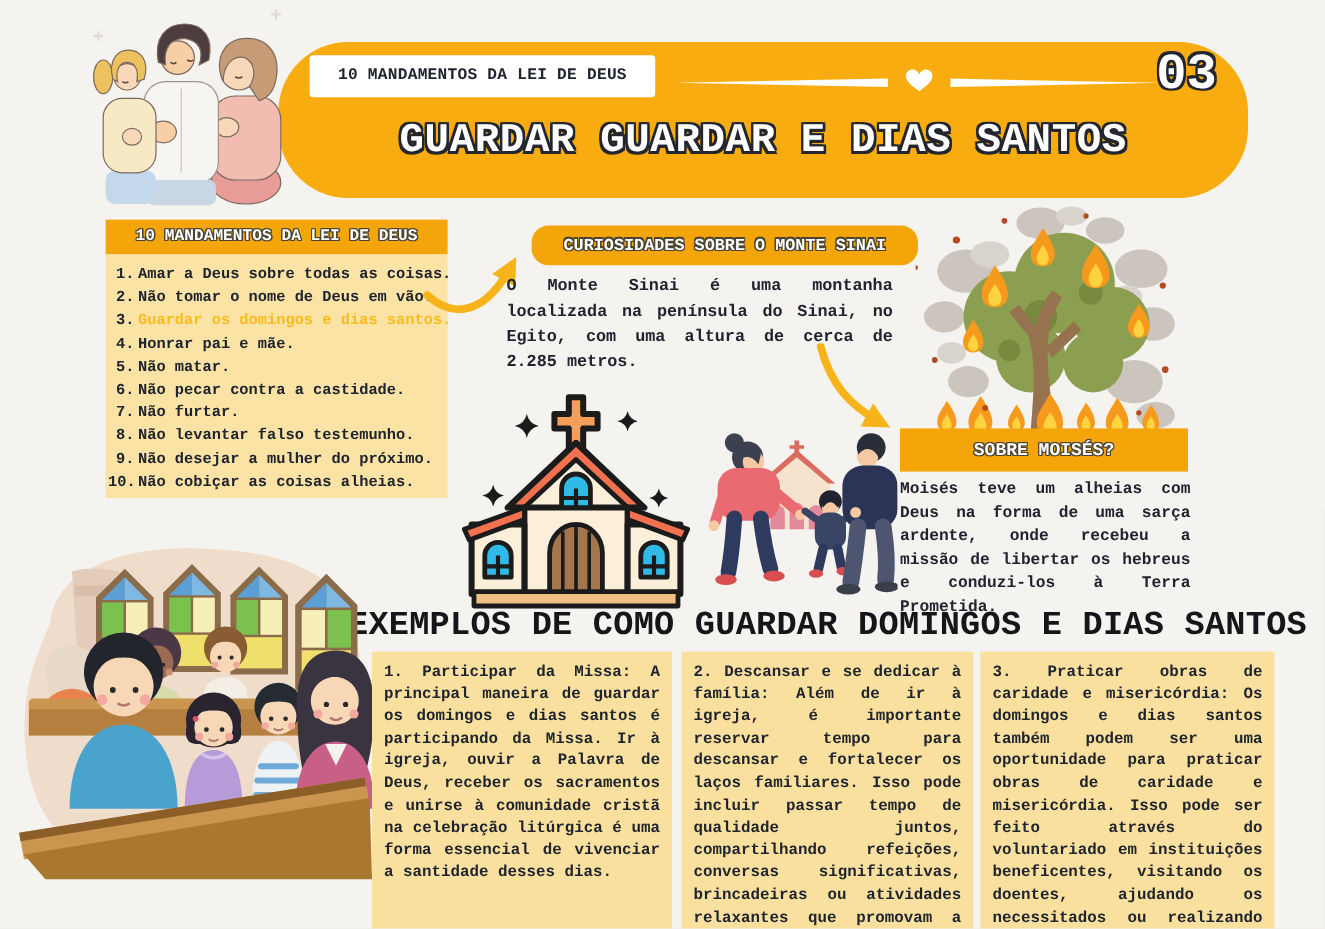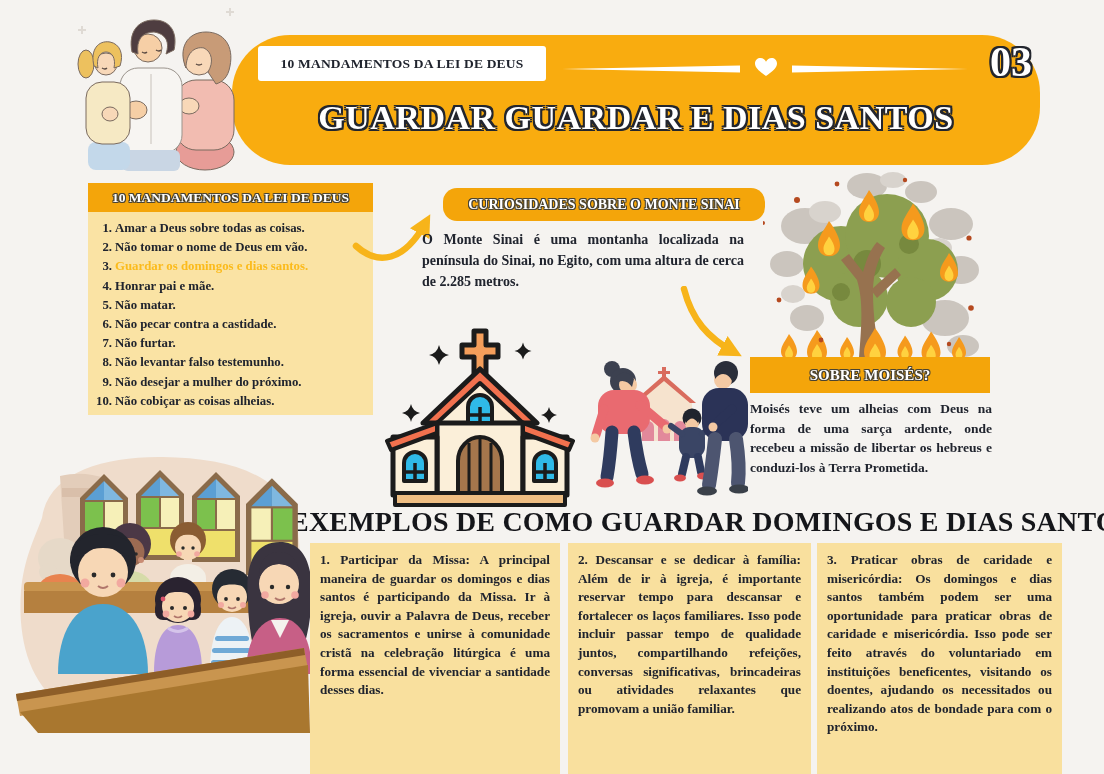--- a/index.html
+++ b/index.html
@@ -1,26 +1,26 @@
 <!DOCTYPE html>
 <html><head>
 <meta charset="utf-8">
 <style>
   html,body{margin:0;padding:0;background:#e9e7e4;}
   .page{position:relative;width:1104px;height:774px;background:#F5F3F0;overflow:hidden;
-        font-family:Liberation Serif, serif;color:#20242E;}
+        font-family:Liberation Mono, monospace;color:#20242E;}
   .abs{position:absolute;}
 
   
   .banner{left:232px;top:35px;width:808px;height:130px;background:#F9AC0F;border-radius:58px;}
   .banner-pill{left:26px;top:11px;width:288px;height:35px;background:#ffffff;border-radius:3px;
                display:flex;align-items:center;justify-content:center;
                font-size:13.5px;font-weight:800;letter-spacing:.2px;color:#20242E;}
   .banner-deco{left:330px;top:22px;width:406px;height:24px;}
-  .banner-number{right:8px;top:4px;font-size:42px;font-weight:800;color:#ffffff;line-height:1.1;}
+  .banner-number{right:26px;top:4px;font-size:42px;font-weight:800;color:#ffffff;line-height:1.1;}
   .banner-title{left:0;top:64px;width:100%;text-align:center;font-size:34px;font-weight:800;
                 color:#ffffff;letter-spacing:.5px;white-space:nowrap;}
   .ol2{text-shadow:2px 2px 0 #23262E,-2px 2px 0 #23262E,2px -2px 0 #23262E,-2px -2px 0 #23262E,
        2px 0 0 #23262E,-2px 0 0 #23262E,0 2px 0 #23262E,0 -2px 0 #23262E;}
   .ol1{text-shadow:1px 1px 0 #4a4433,-1px 1px 0 #4a4433,1px -1px 0 #4a4433,-1px -1px 0 #4a4433,
        1px 0 0 #4a4433,-1px 0 0 #4a4433,0 1px 0 #4a4433,0 -1px 0 #4a4433;}
 
   
   .sec-header{background:#F4A50A;display:flex;align-items:center;justify-content:center;
               color:#ffffff;font-weight:800;}

